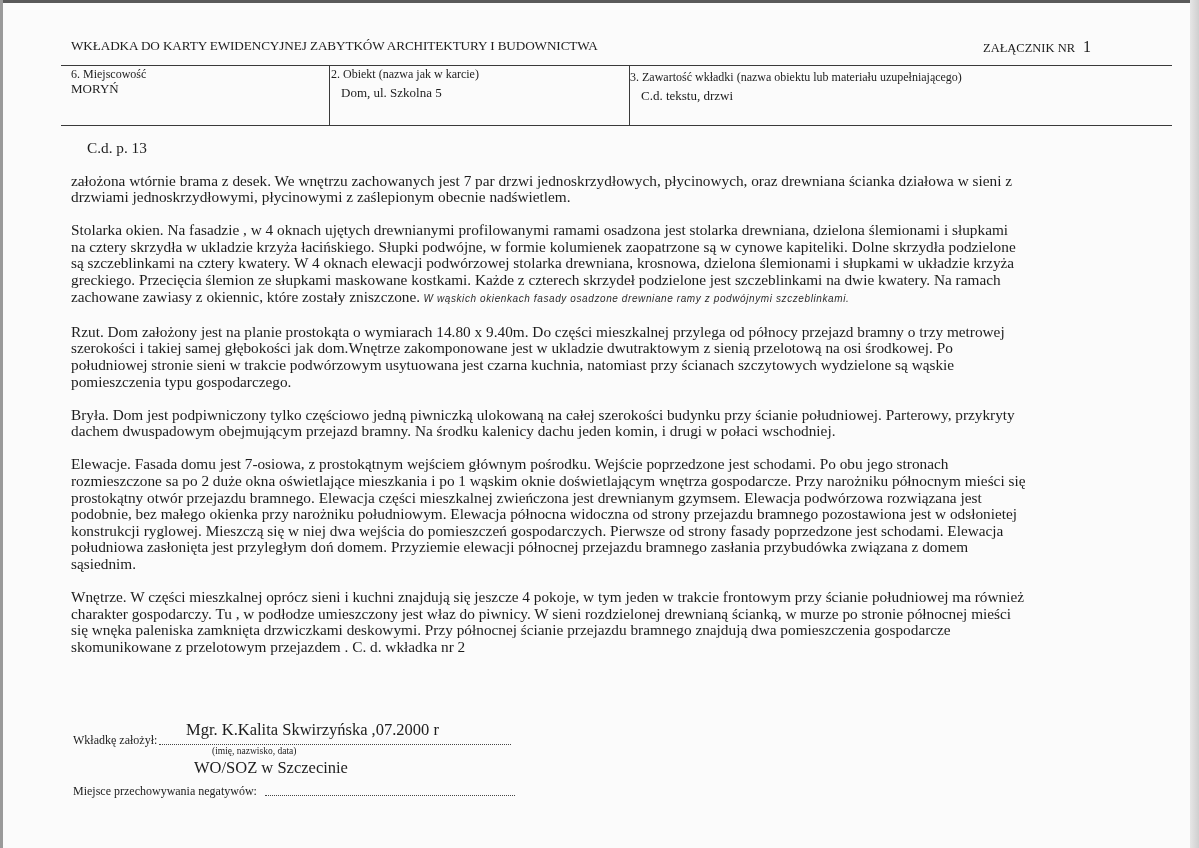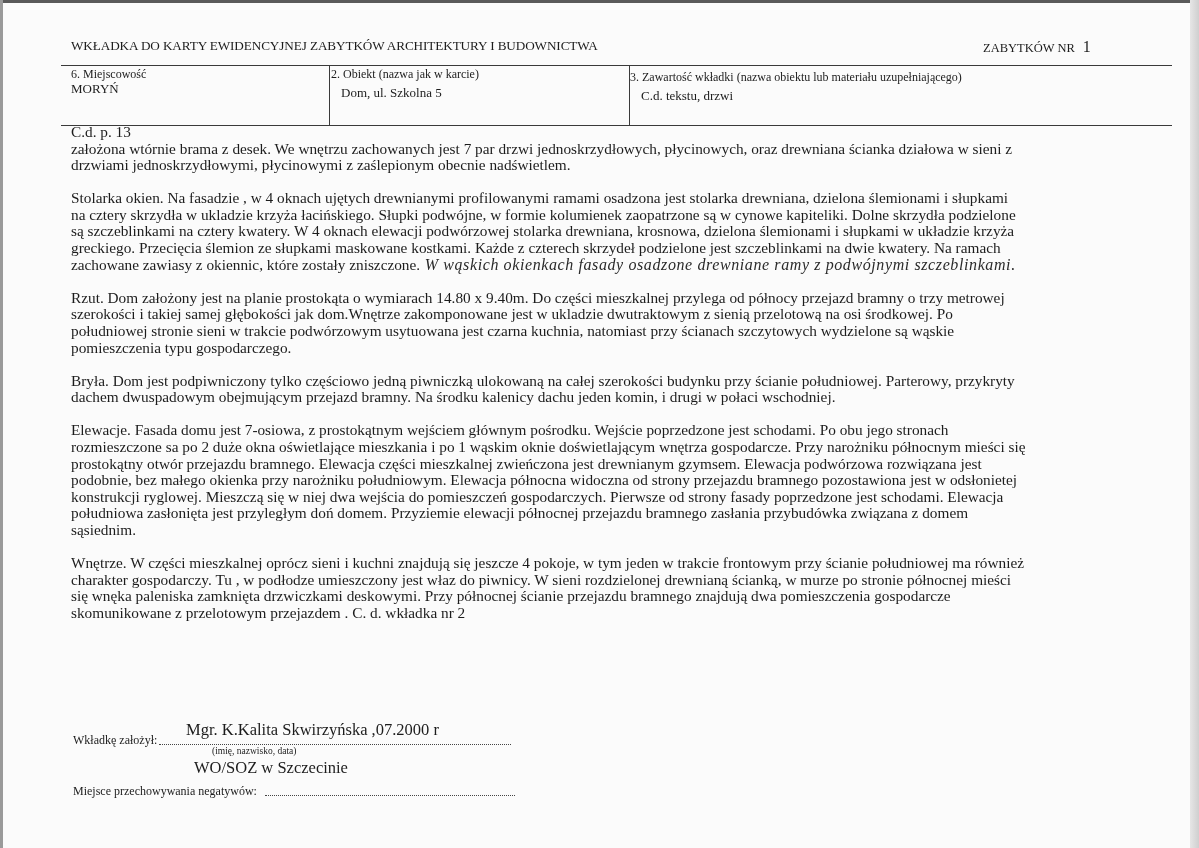--- a/index.html
+++ b/index.html
@@ -22,40 +22,40 @@
   .vrule { position: absolute; width: 1px; background: #3a3a3a; }
 
   .field-label { position: absolute; font-size: 12px; }
   .field-value { position: absolute; font-size: 13px; }
 
   .body-text {
     position: absolute; left: 71px; top: 124px; width: 1080px;
     font-size: 15.3px; line-height: 16.6px;
   }
   .body-text p { margin: 0 0 16.5px 0; white-space: pre-line; }
-  .cdp { margin: 0 !important; }
+  .cdp { margin: 16px !important; }
   .hand {
-    font-family: Liberation Serif, serif; font-size: 16px;
+    font-family: Liberation Sans, sans-serif; font-size: 10px;
     font-style: italic; color: #2a2a2a; letter-spacing: 0.6px;
   }
   .footer-row { position: absolute; font-size: 12px; margin-left: 12px; }
   .dots { position: absolute; border-bottom: 1px dotted #444; height: 0; }
   .footer-value { position: absolute; font-size: 16.5px; font-family: "Liberation Sans", sans-serif; }
   .footer-hint { position: absolute; font-size: 9.5px; }
 </style>
 </head>
 <body>
 
 <div class="page-edge-top"></div>
 <div class="page-edge-left"></div>
 <div class="page-edge-right"></div>
 
 <div class="form-title">WKŁADKA DO KARTY EWIDENCYJNEJ ZABYTKÓW ARCHITEKTURY I BUDOWNICTWA</div>
 <div class="annex">
-  <span>ZABYTKÓW NR</span><span class="annex-num">1</span>
+  <span>ZAŁĄCZNIK NR</span><span class="annex-num">1</span>
 </div>
 
 <div class="rule" style="left:61px; top:65px; width:1111px;"></div>
 <div class="rule" style="left:61px; top:125px; width:1111px;"></div>
 <div class="vrule" style="left:329px; top:65px; height:60px;"></div>
 <div class="vrule" style="left:629px; top:65px; height:60px;"></div>
 
 <div class="field-label" style="left:71px; top:67px;">6. Miejscowość</div>
 <div class="field-value" style="left:71px; top:81px;">MORYŃ</div>
 

